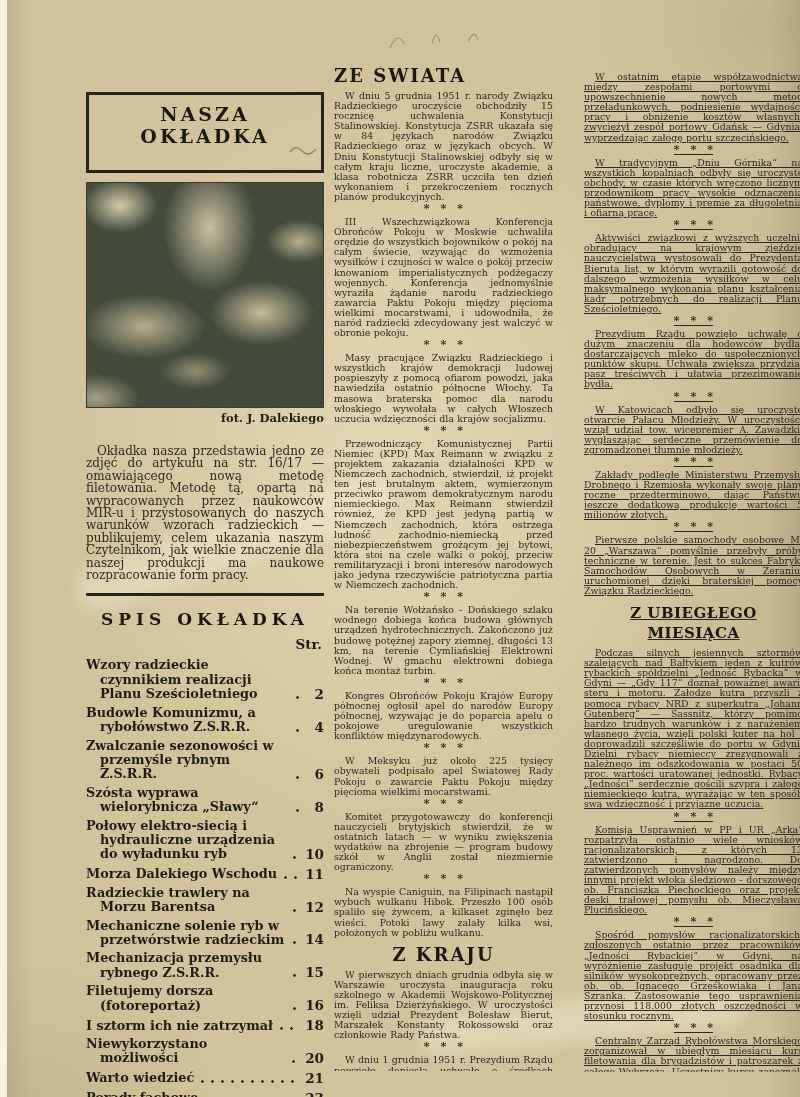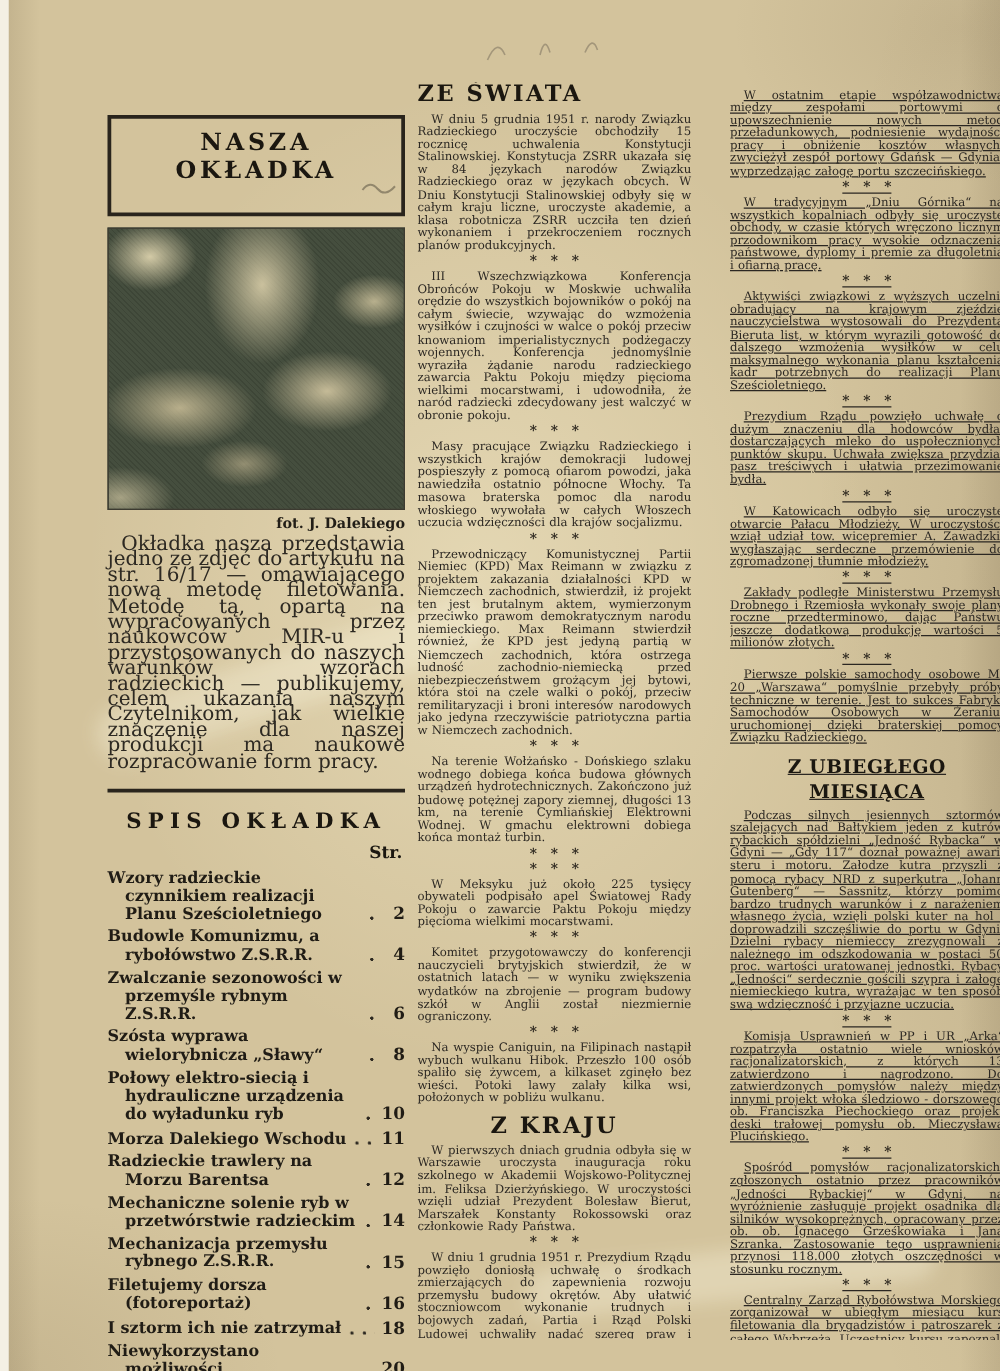--- a/index.html
+++ b/index.html
@@ -32,21 +32,21 @@
       radial-gradient(ellipse 52px 38px at 14% 10%, rgba(219,209,172,.95), rgba(219,209,172,0) 72%),
       radial-gradient(ellipse 64px 88px at 52% 20%, rgba(214,203,166,.92), transparent 72%),
       radial-gradient(ellipse 46px 30px at 90% 26%, rgba(205,194,156,.85), transparent 72%),
       radial-gradient(ellipse 74px 46px at 74% 58%, rgba(208,196,159,.92), transparent 70%),
       radial-gradient(ellipse 88px 46px at 24% 64%, rgba(200,188,150,.88), transparent 70%),
       radial-gradient(ellipse 48px 26px at 46% 84%, rgba(190,178,142,.65), transparent 72%),
       radial-gradient(ellipse 60px 34px at 4% 96%, rgba(208,198,162,.7), transparent 72%),
       repeating-linear-gradient(45deg, rgba(20,24,16,.16) 0 1px, rgba(0,0,0,0) 1px 3px);
   }
   .photo-credit{margin-top:3px;text-align:right;font-weight:bold;font-size:11.5px;color:#221e17;}
-  .cover-caption{margin-top:4px;font-size:16px;line-height:12.4px;text-align:justify;text-indent:11px;color:#2d2922;}
+  .cover-caption{margin-top:20px;font-size:12px;line-height:12.4px;text-align:justify;text-indent:11px;color:#2d2922;}
   .toc-rule{border:0;border-top:3px solid #29241c;margin:10px 0 0;}
   .toc-heading{margin:13px 0 7px;text-align:center;font-weight:bold;font-size:17px;letter-spacing:5px;color:#1b1710;}
   .toc-str{margin:0 2px 6px 0;text-align:right;font-weight:bold;font-size:13.5px;color:#1b1710;}
   .toc-entry{display:flex;align-items:flex-end;margin-bottom:4px;}
   .toc-entry-title{display:block;flex:0 1 auto;font-weight:bold;font-size:12.8px;line-height:14.4px;
     color:#201c15;padding-left:14px;text-indent:-14px;}
   .toc-leader{flex:1 1 10px;height:12px;margin:0 5px 1px 6px;min-width:8px;
     background-image:radial-gradient(circle at 2.5px 8.5px, #2d2921 1.15px, rgba(0,0,0,0) 1.5px);
     background-size:10px 12px;background-repeat:repeat-x;}
   .toc-entry-page{flex:0 0 auto;font-weight:bold;font-size:13.5px;color:#201c15;min-width:16px;text-align:right;}
@@ -170,20 +170,21 @@
       <p class="news-para">W dniu 5 grudnia 1951 r. narody Związku Radzieckiego uroczyście obchodziły 15 rocznicę uchwalenia Konstytucji Stalinowskiej. Konstytucja ZSRR ukazała się w 84 językach narodów Związku Radzieckiego oraz w językach obcych. W Dniu Konstytucji Stalinowskiej odbyły się w całym kraju liczne, uroczyste akademie, a klasa robotnicza ZSRR uczciła ten dzień wykonaniem i przekroczeniem rocznych planów produkcyjnych.</p>
       <div class="star-sep">* * *</div>
       <p class="news-para">III Wszechzwiązkowa Konferencja Obrońców Pokoju w Moskwie uchwaliła orędzie do wszystkich bojowników o pokój na całym świecie, wzywając do wzmożenia wysiłków i czujności w walce o pokój przeciw knowaniom imperialistycznych podżegaczy wojennych. Konferencja jednomyślnie wyraziła żądanie narodu radzieckiego zawarcia Paktu Pokoju między pięcioma wielkimi mocarstwami, i udowodniła, że naród radziecki zdecydowany jest walczyć w obronie pokoju.</p>
       <div class="star-sep">* * *</div>
       <p class="news-para">Masy pracujące Związku Radzieckiego i wszystkich krajów demokracji ludowej pospieszyły z pomocą ofiarom powodzi, jaka nawiedziła ostatnio północne Włochy. Ta masowa braterska pomoc dla narodu włoskiego wywołała w całych Włoszech uczucia wdzięczności dla krajów socjalizmu.</p>
       <div class="star-sep">* * *</div>
       <p class="news-para">Przewodniczący Komunistycznej Partii Niemiec (KPD) Max Reimann w związku z projektem zakazania działalności KPD w Niemczech zachodnich, stwierdził, iż projekt ten jest brutalnym aktem, wymierzonym przeciwko prawom demokratycznym narodu niemieckiego. Max Reimann stwierdził również, że KPD jest jedyną partią w Niemczech zachodnich, która ostrzega ludność zachodnio-niemiecką przed niebezpieczeństwem grożącym jej bytowi, która stoi na czele walki o pokój, przeciw remilitaryzacji i broni interesów narodowych jako jedyna rzeczywiście patriotyczna partia w Niemczech zachodnich.</p>
       <div class="star-sep">* * *</div>
       <p class="news-para">Na terenie Wołżańsko - Dońskiego szlaku wodnego dobiega końca budowa głównych urządzeń hydrotechnicznych. Zakończono już budowę potężnej zapory ziemnej, długości 13 km, na terenie Cymliańskiej Elektrowni Wodnej. W gmachu elektrowni dobiega końca montaż turbin.</p>
       <div class="star-sep">* * *</div>
+      <p class="news-para">Kongres Obrońców Pokoju Krajów Europy północnej ogłosił apel do narodów Europy północnej, wzywając je do poparcia apelu o pokojowe uregulowanie wszystkich konfliktów międzynarodowych.</p>
       <div class="star-sep">* * *</div>
       <p class="news-para">W Meksyku już około 225 tysięcy obywateli podpisało apel Światowej Rady Pokoju o zawarcie Paktu Pokoju między pięcioma wielkimi mocarstwami.</p>
       <div class="star-sep">* * *</div>
       <p class="news-para">Komitet przygotowawczy do konferencji nauczycieli brytyjskich stwierdził, że w ostatnich latach — w wyniku zwiększenia wydatków na zbrojenie — program budowy szkół w Anglii został niezmiernie ograniczony.</p>
       <div class="star-sep">* * *</div>
       <p class="news-para">Na wyspie Caniguin, na Filipinach nastąpił wybuch wulkanu Hibok. Przeszło 100 osób spaliło się żywcem, a kilkaset zginęło bez wieści. Potoki lawy zalały kilka wsi, położonych w pobliżu wulkanu.</p>
       <div class="col-heading">Z KRAJU</div>
       <p class="news-para">W pierwszych dniach grudnia odbyła się w Warszawie uroczysta inauguracja roku szkolnego w Akademii Wojskowo-Politycznej im. Feliksa Dzierżyńskiego. W uroczystości wzięli udział Prezydent Bolesław Bierut, Marszałek Konstanty Rokossowski oraz członkowie Rady Państwa.</p>
       <div class="star-sep">* * *</div>
       <p class="news-para">W dniu 1 grudnia 1951 r. Prezydium Rządu powzięło doniosłą uchwałę o środkach zmierzających do zapewnienia rozwoju przemysłu budowy okrętów. Aby ułatwić stoczniowcom wykonanie trudnych i bojowych zadań, Partia i Rząd Polski Ludowej uchwaliły nadać szereg praw i przywilejów pracownikom przemysłu budowy okrętów w zakresie płac, praw emerytalnych i honorowych oraz bytowo-mieszkaniowych.</p>

